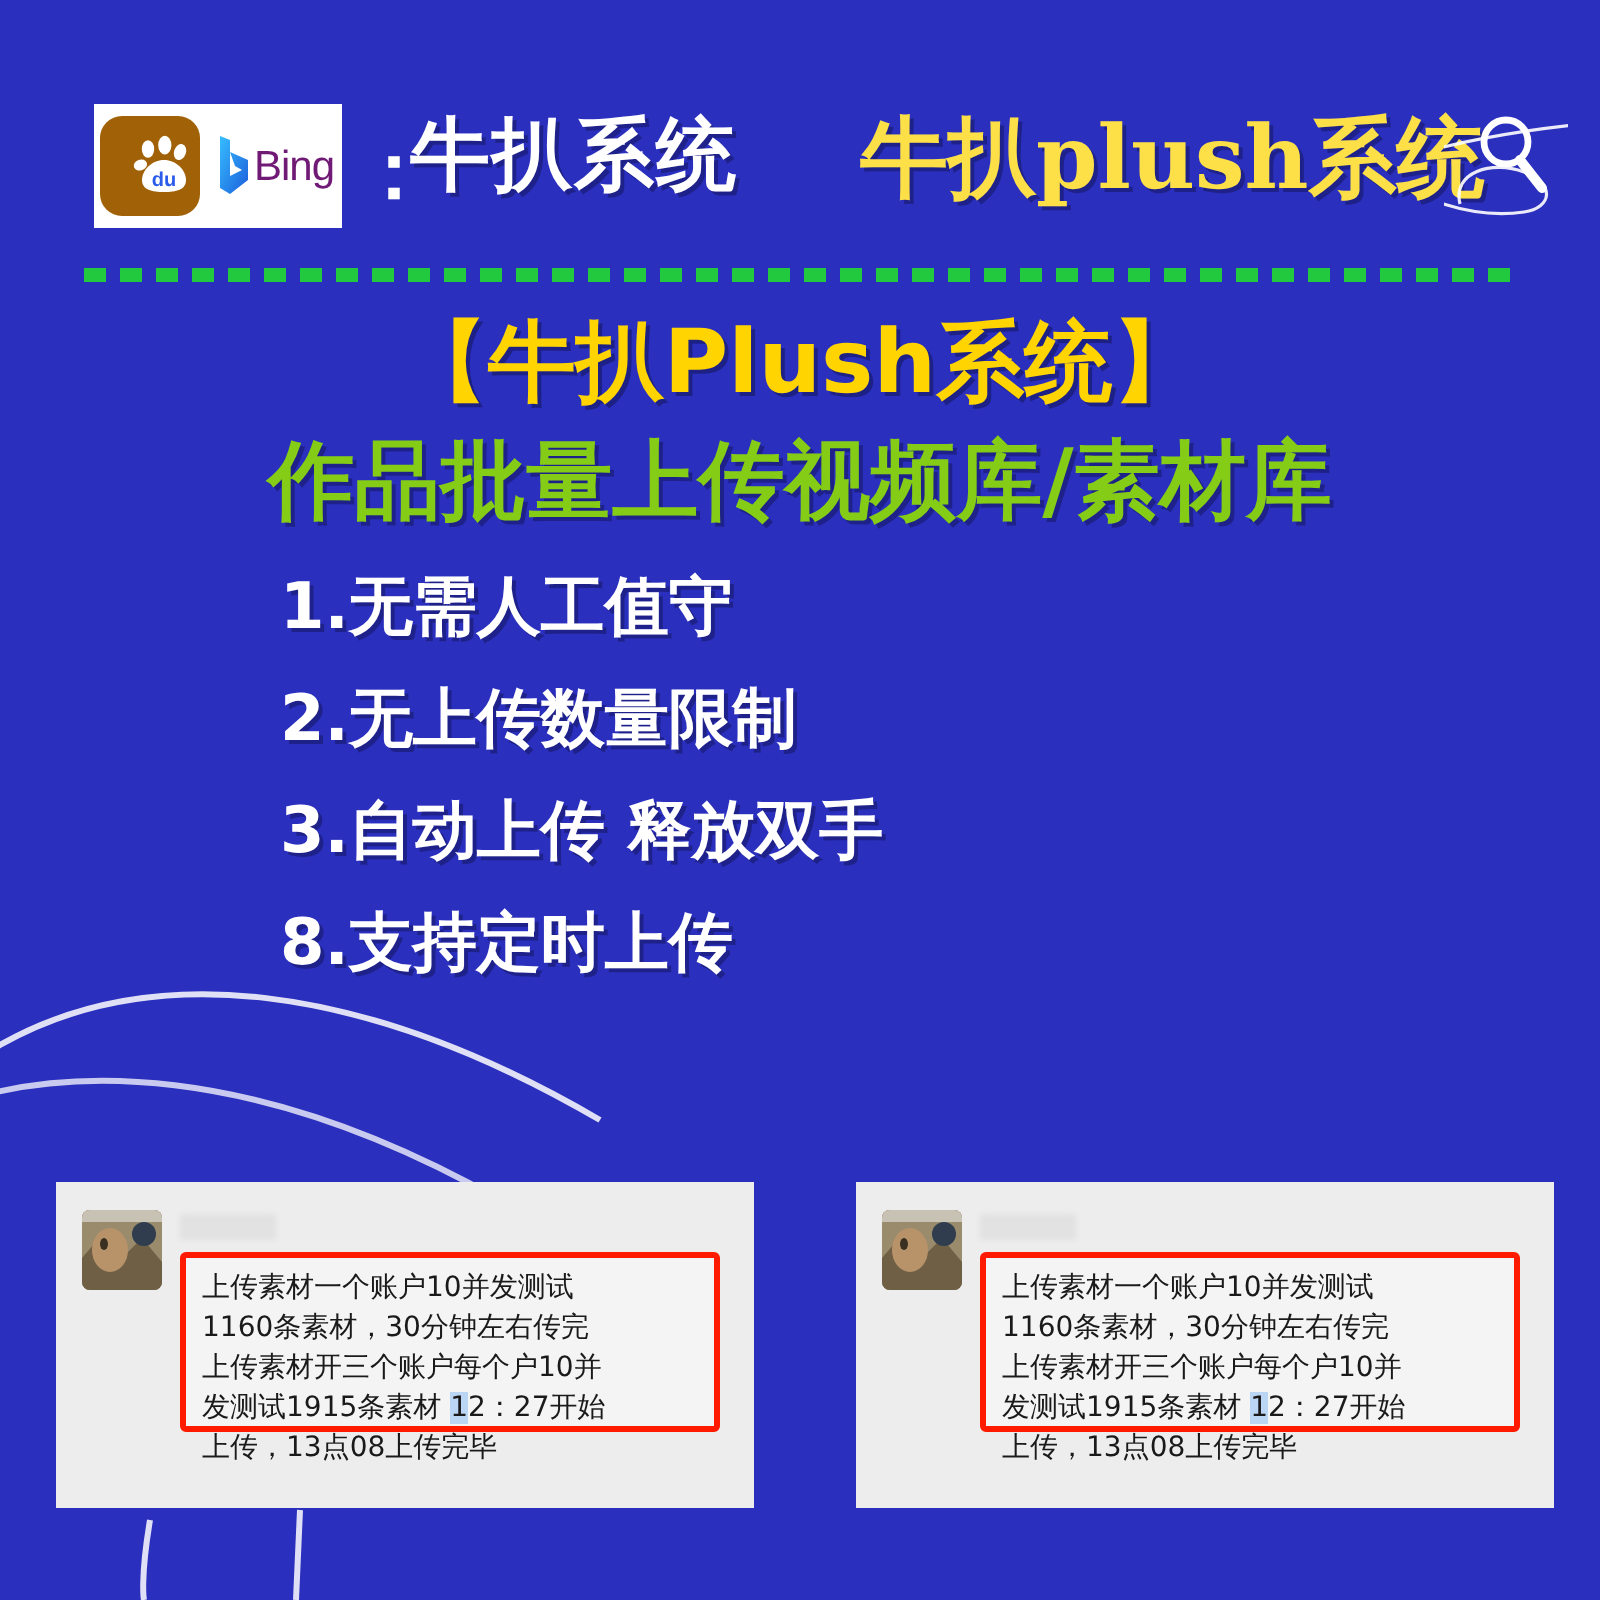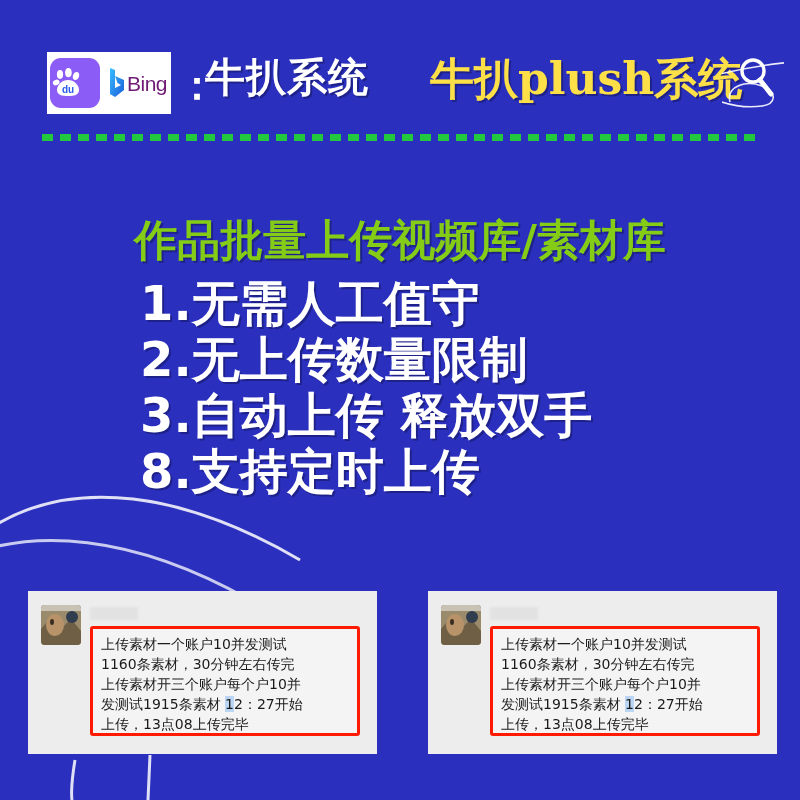--- a/index.html
+++ b/index.html
@@ -25,23 +25,23 @@
   }
   .logo-box{
     position:absolute;left:47px;top:6px;
     width:124px;height:62px;
     background:#ffffff;
     display:flex;align-items:center;
     box-sizing:border-box;
   }
   .baidu-logo{
     width:50px;height:50px;margin-left:3px;
-    background:#8b5cf6;
+    background:#a16207;
     border-radius:11px;
-    display:flex;align-items:center;justify-content:flex-start;
+    display:flex;align-items:center;justify-content:flex-end;
     position:relative;
     flex:0 0 auto;
   }
   .bing-logo{
     display:flex;align-items:center;
     margin-left:8px;
     flex:0 0 auto;
   }
   .bing-word{
     font-size:21px;color:#701a75;
@@ -94,21 +94,21 @@
     text-align:center;
     color:#84cc16;font-size:43px;font-weight:bold;
     font-family:"DejaVu Sans","Liberation Sans",sans-serif;
     text-shadow:2px 2px 0 rgba(0,0,0,0.28);
     white-space:nowrap;
   }
   .feature-list{
     position:absolute;left:140px;top:275px;width:600px;
   }
   .feature-item{
-    color:#FFFFFF;font-size:48px;font-weight:bold;
+    color:#FFFFFF;font-size:32px;font-weight:bold;
     font-family:"DejaVu Sans","Liberation Sans",sans-serif;
     line-height:56px;
     text-shadow:2px 2px 0 rgba(0,0,0,0.28);
     white-space:nowrap;
   }
   
   .chat-card{
     position:absolute;top:591px;
     width:349px;height:163px;
     background:#EDEDED;
@@ -126,21 +126,21 @@
   }
   .nickname{
     position:absolute;left:62px;top:16px;
     width:48px;height:13px;
     background:#E2E2E2;
     border-radius:1px;
     filter:blur(1px);
   }
   .bubble{
     position:absolute;left:62px;top:35px;
-    width:270px;height:110px;
+    width:270px;height:90px;
     background:#F4F4F4;
     border:3px solid #FF1A00;
     border-radius:3px;
     box-sizing:border-box;
     padding:5px 6px 0 8px;
   }
   .bubble-line{
     color:#1a1a1a;
     font-size:14px;
     font-family:"DejaVu Sans","Liberation Sans",sans-serif;
@@ -196,20 +196,21 @@
     <svg class="search-icon" width="62" height="62" viewBox="0 0 62 62" style="top:4px;left:722px;position:absolute;">
       <path d="M-10 26 C 20 18, 50 14, 70 12" stroke="#ffffff" stroke-width="1.6" fill="none" opacity="0.9"></path>
       <path d="M 8 52 C 4 36, 24 30, 40 36 C 56 42, 54 54, 40 56 C 26 58, 10 56, -6 50" stroke="#ffffff" stroke-width="1.6" fill="none" opacity="0.9"></path>
       <circle cx="31" cy="21" r="11" stroke="#ffffff" stroke-width="3.4" fill="none"></circle>
       <line x1="38" y1="30" x2="49" y2="44" stroke="#ffffff" stroke-width="5" stroke-linecap="round"></line>
     </svg>
   </div>
 
   <div class="dash-sep"></div>
 
+  <div class="main-title">【牛扒Plush系统】</div>
   <div class="sub-title">作品批量上传视频库/素材库</div>
 
   <div class="feature-list">
     <div class="feature-item">1.无需人工值守</div>
     <div class="feature-item">2.无上传数量限制</div>
     <div class="feature-item">3.自动上传 释放双手</div>
     <div class="feature-item">8.支持定时上传</div>
   </div>
 
   <div class="chat-card left">

